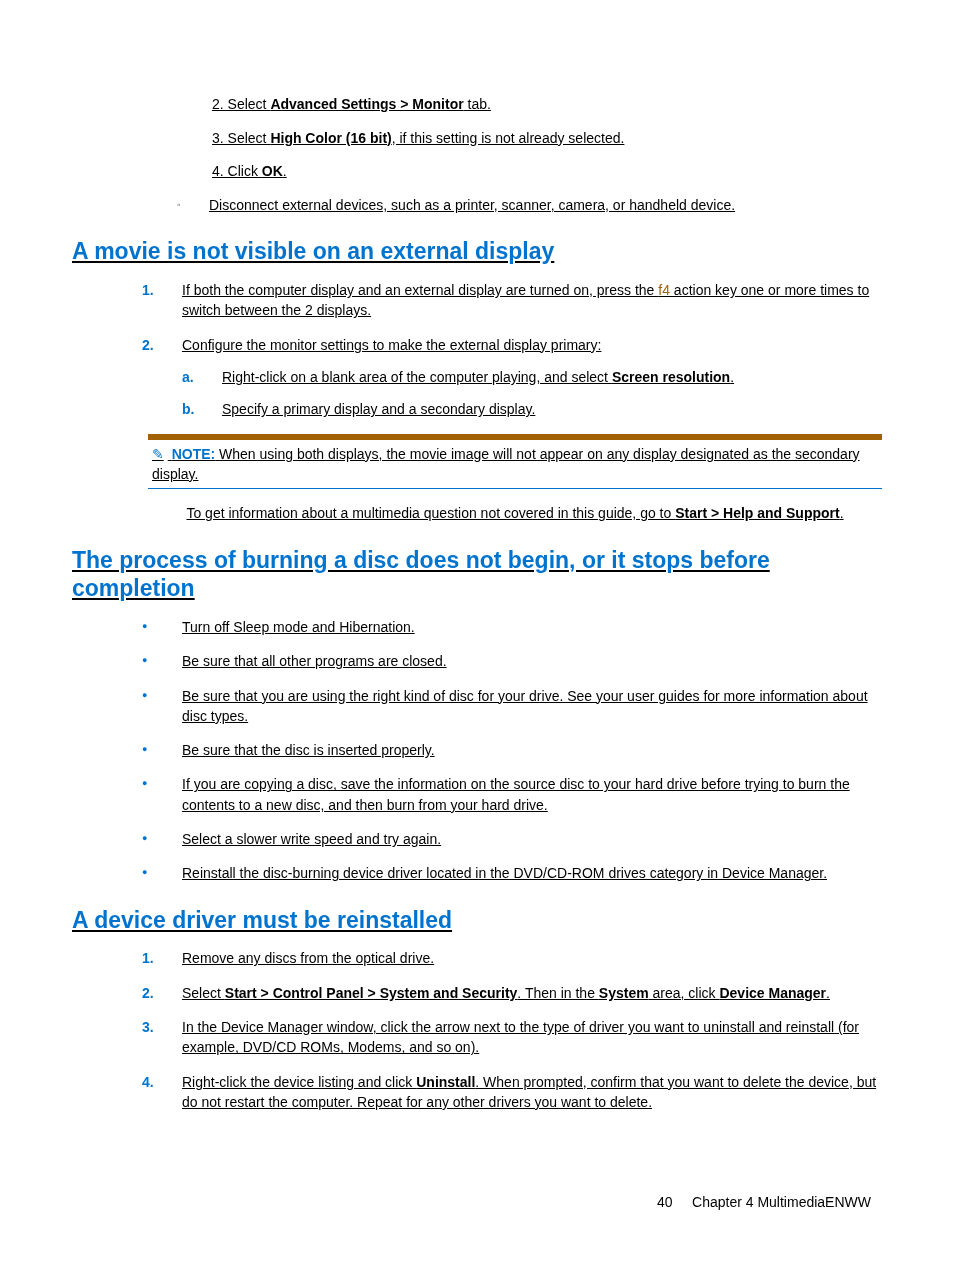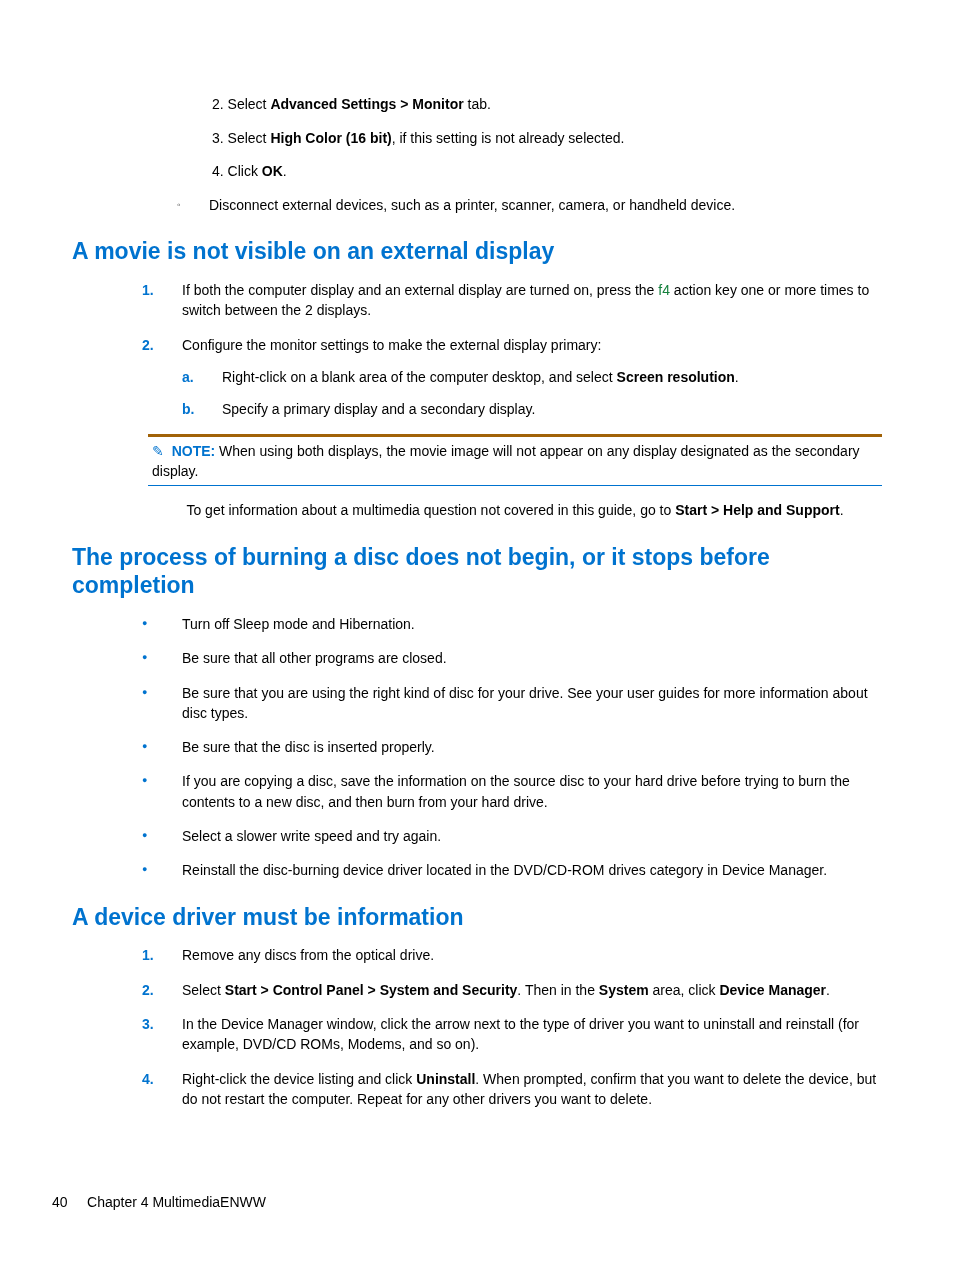--- a/index.html
+++ b/index.html
@@ -8,20 +8,21 @@
     color: #000;
     background: #fff;
     margin: 0;
     padding: 0;
     width: 954px;
     height: 1270px;
     position: relative;
   }
   .page {
     padding: 95px 72px 0 72px;
+    text-decoration: underline;
   }
   .indent-list {
     margin-left: 140px;
   }
   .num-item {
     margin-bottom: 14px;
     line-height: 1.4;
   }
   .sub-bullet {
     margin-left: 105px;
@@ -73,21 +74,21 @@
     margin-bottom: 12px;
     line-height: 1.45;
   }
   .ol-sub > li .marker {
     position: absolute;
     left: 0;
     color: #0073cf;
     font-weight: bold;
   }
   .note-box {
-    border-top: 3px solid #a16207;
+    border-top: 6px solid #a16207;
     border-bottom: 1px solid #0073cf;
     margin: 10px 0 14px 76px;
     padding: 4px 0 4px 4px;
     line-height: 1.45;
   }
   .note-icon {
     color: #0073cf;
     font-size: 14px;
     margin-right: 4px;
   }
@@ -114,35 +115,35 @@
   }
   .ul-blue > li::before {
     content: "●";
     position: absolute;
     left: 0;
     color: #0073cf;
     font-size: 9px;
     top: 3px;
   }
   .f4 {
-    color: #15803d;
+    color: #a16207;
   }
   .bold {
     font-weight: bold;
   }
   .footer {
     position: absolute;
     bottom: 60px;
     left: 0;
     width: 943px;
     padding: 0 72px 0 52px;
     box-sizing: border-box;
     font-size: 14px;
     display: flex;
-    justify-content: flex-start;
+    justify-content: flex-end;
   }
 </style>
 </head>
 <body>
 
 <div class="page">
 
   <div class="indent-list">
     <div class="num-item">
       <span>2. Select </span><span class="bold">Advanced Settings &gt; Monitor</span><span> tab.</span>
@@ -165,21 +166,21 @@
     <li>
       <span class="marker">1.</span>
       <span>If both the computer display and an external display are turned on, press the </span><span class="f4">f4</span><span> action key one or more times to switch between the 2 displays.</span>
     </li>
     <li>
       <span class="marker">2.</span>
       <span>Configure the monitor settings to make the external display primary:</span>
       <ol class="ol-sub">
         <li>
           <span class="marker">a.</span>
-          <span>Right-click on a blank area of the computer desktop, and select </span><span class="bold">Screen resolution</span><span>.</span>
+          <span>Right-click on a blank area of the computer playing, and select </span><span class="bold">Screen resolution</span><span>.</span>
         </li>
         <li>
           <span class="marker">b.</span>
           <span>Specify a primary display and a secondary display.</span>
         </li>
       </ol>
     </li>
   </ol>
 
   <div class="note-box">
@@ -200,21 +201,21 @@
     <li>Be sure that all other programs are closed.</li>
     <li>Be sure that you are using the right kind of disc for your drive. See your user guides for more information about disc types.</li>
     <li>Be sure that the disc is inserted properly.</li>
     <li>If you are copying a disc, save the information on the source disc to your hard drive before trying to burn the contents to a new disc, and then burn from your hard drive.</li>
     <li>Select a slower write speed and try again.</li>
     <li>Reinstall the disc-burning device driver located in the DVD/CD-ROM drives category in Device Manager.</li>
   </ul>
 
 
 
-  <h2>A device driver must be information</h2>
+  <h2>A device driver must be reinstalled</h2>
 
   <ol class="ol-blue">
     <li>
       <span class="marker">1.</span>
       <span>Remove any discs from the optical drive.</span>
     </li>
     <li>
       <span class="marker">2.</span>
       <span>Select </span><span class="bold">Start &gt; Control Panel &gt; System and Security</span><span>. Then in the </span><span class="bold">System</span><span> area, click </span><span class="bold">Device Manager</span><span>.</span>
     </li>

